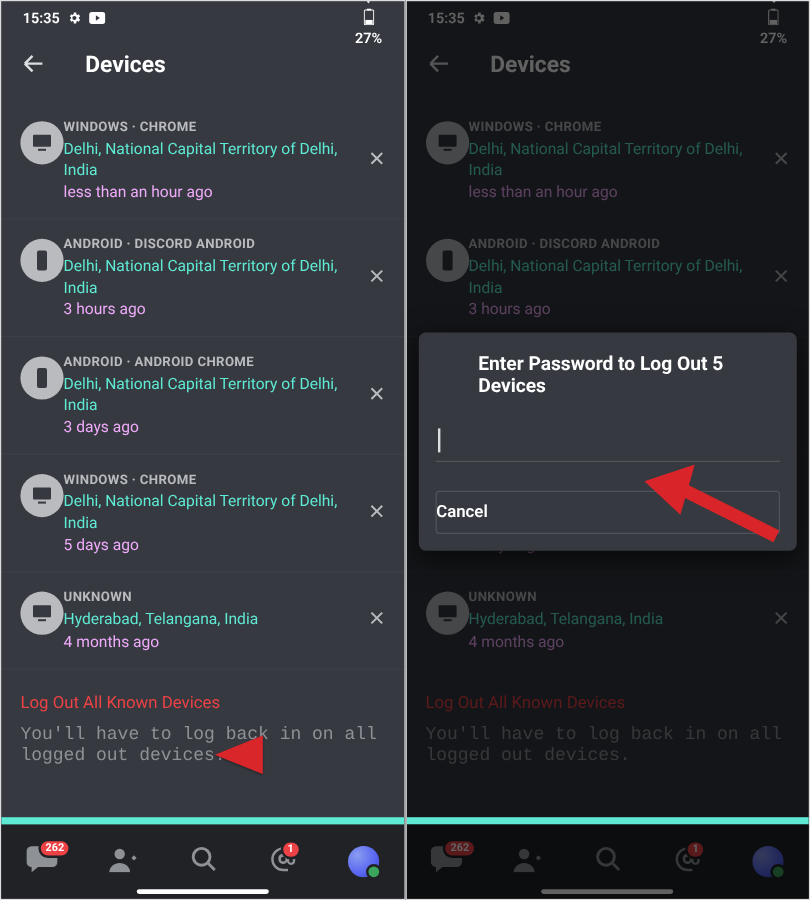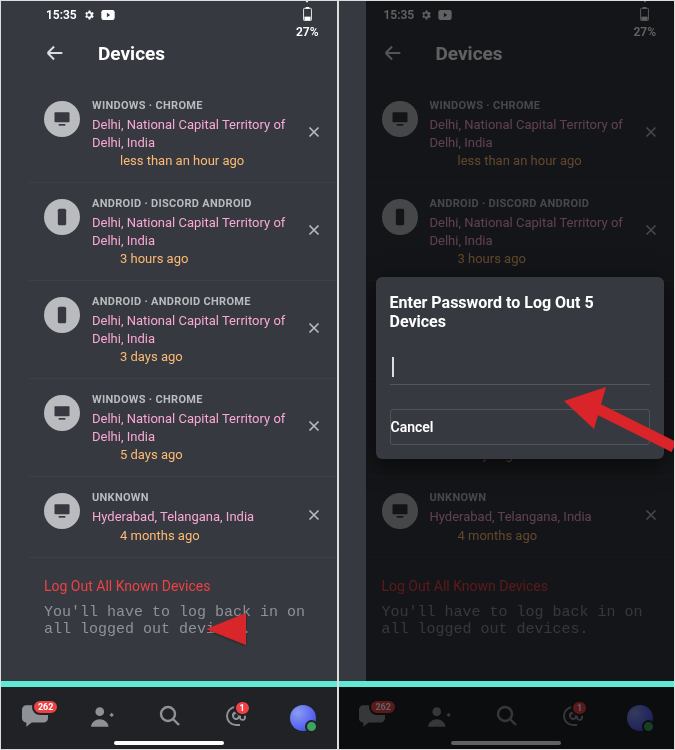--- a/index.html
+++ b/index.html
@@ -1,62 +1,62 @@
 <!DOCTYPE html>
 <html><head>
 <meta charset="utf-8">
 <style>
   * { margin: 0; padding: 0; box-sizing: border-box; font-family: -apple-system, BlinkMacSystemFont, "Segoe UI", Roboto, Helvetica, Arial, sans-serif; }
   body { background: #fff; width: 675px; height: 750px; display: flex; }
-  .phone { width: 338px; height: 750px; background: #36393f; position: relative; overflow: hidden; border: 1px solid #ddd; padding-left: 27px; }
+  .phone { width: 338px; height: 750px; background: #36393f; position: relative; overflow: hidden; border: 1px solid #ddd; }
   .phone.dim .screen-content { position: relative; }
   .phone.dim .screen-content::before { content:""; position:absolute; inset:0; background: rgba(0,0,0,0.62); z-index:5; pointer-events:none; }
   .phone.dim .bottom-nav::before { content:""; position:absolute; inset:0; background: rgba(0,0,0,0.62); z-index:5; pointer-events:none; }
 
   
   .status-bar { height: 28px; display:flex; align-items:center; justify-content:space-between; padding:0 18px; font-size:12px; color:#fff; font-weight:600; }
   .status-left { display:flex; align-items:center; gap:6px; }
   .status-right { display:flex; align-items:center; gap:4px;flex-direction:column; }
   .status-icon svg { display:block; }
 
   
   .header { height: 48px; display:flex; align-items:center; padding:0 16px; gap:32px; }
   .back-btn { color:#dbdee1; display:flex; }
   .page-title { color:#fff; font-size:19px; font-weight:700; }
 
   
   .scroll { padding: 8px 0 0 0; }
-  .device-row { display:flex; align-items:flex-start; padding:14px 10px 14px 16px; gap:12px; border-bottom:1px solid rgba(255,255,255,0.04); position:relative; }
+  .device-row { display:flex; align-items:flex-start; padding:14px 10px 14px 16px; border-bottom:1px solid rgba(255,255,255,0.04); position:relative; }
   .device-icon { width:36px; height:36px; border-radius:50%; background:#b9bbbe; display:flex; align-items:center; justify-content:center; flex-shrink:0; margin-top:2px; }
   .device-icon svg { display:block; }
   .device-info { flex:1; min-width:0; }
   .device-plat { font-size:11px; font-weight:700; color:#b9bbbe; letter-spacing:0.3px; text-transform:uppercase; margin-bottom:4px; }
-  .device-loc { font-size:13px; color:#f9a8d4; line-height:1.35; }
-  .device-time { font-size:13px; color:#fdba74; margin-top:2px;margin-left:28px; }
+  .device-loc { font-size:13px; color:#5eead4; line-height:1.35; }
+  .device-time { font-size:13px; color:#f0abfc; margin-top:2px; }
   .device-close { color:#b9bbbe; padding:4px; align-self:center; }
 
   .danger-link { padding: 20px 16px 4px; font-size:14px; color:#ed4245; }
   .hint { padding: 6px 16px 14px; font-size:15px; color:#8e9297;font-family:Liberation Mono, monospace; }
 
   
   .bottom-nav { position:absolute; bottom:0; left:0; right:0; height:68px; background:#202225; display:flex; align-items:center; justify-content:space-around; border-top:6px solid #5eead4; }
   .nav-item { position:relative; color:#8e9297; }
   .badge { position:absolute; background:#ed4245; color:#fff; font-size:9px; font-weight:700; border-radius:8px; padding:1px 4px; min-width:14px; text-align:center; border:2px solid #202225; }
   .badge.big { top:-6px; left:10px; }
   .badge.small { top:-4px; left:10px; }
   .avatar { width:26px; height:26px; border-radius:50%; background: radial-gradient(circle at 30% 30%, #8a9cf0, #5865f2 60%, #3643b0); position:relative; }
   .avatar::after { content:""; position:absolute; width:9px; height:9px; background:#3ba55d; border:2px solid #202225; border-radius:50%; bottom:-2px; right:-2px; }
   .home-ind { position:absolute; bottom:4px; left:50%; transform:translateX(-50%); width:110px; height:4px; border-radius:3px; background:#fff; }
 
   
   .arrow { position:absolute; pointer-events:none; z-index:30; }
 
   
   .modal { position:absolute; left:10px; right:10px; top:276px; background:#36393f; border-radius:6px; z-index:20; box-shadow:0 6px 24px rgba(0,0,0,0.6); padding:16px 14px 14px; }
-  .modal-title { color:#fff; font-size:16px; font-weight:700; margin-bottom:18px; }
+  .modal-title { color:#fff; font-size:16px; font-weight:700; margin-bottom:18px;margin-left:36px; }
   .modal-input { height:36px; border-bottom:1px solid rgba(255,255,255,0.15); display:flex; align-items:center; padding:0 2px; margin-bottom:24px; }
   .cursor { width:2px; height:20px; background:#dcddde; }
   .btn-primary { background:#ed4245; color:#fff; text-align:center; padding:10px 0; border-radius:3px; font-size:14px; font-weight:600; margin-bottom:10px; }
   .btn-secondary { background:transparent; color:#fff; border:1px solid #4f545c; padding:9px 0; border-radius:3px; font-size:14px; font-weight:600; }
 
   .screen-content { position:relative; height: calc(100% - 68px); overflow:hidden; }
 </style>
 </head>
 <body>
 

